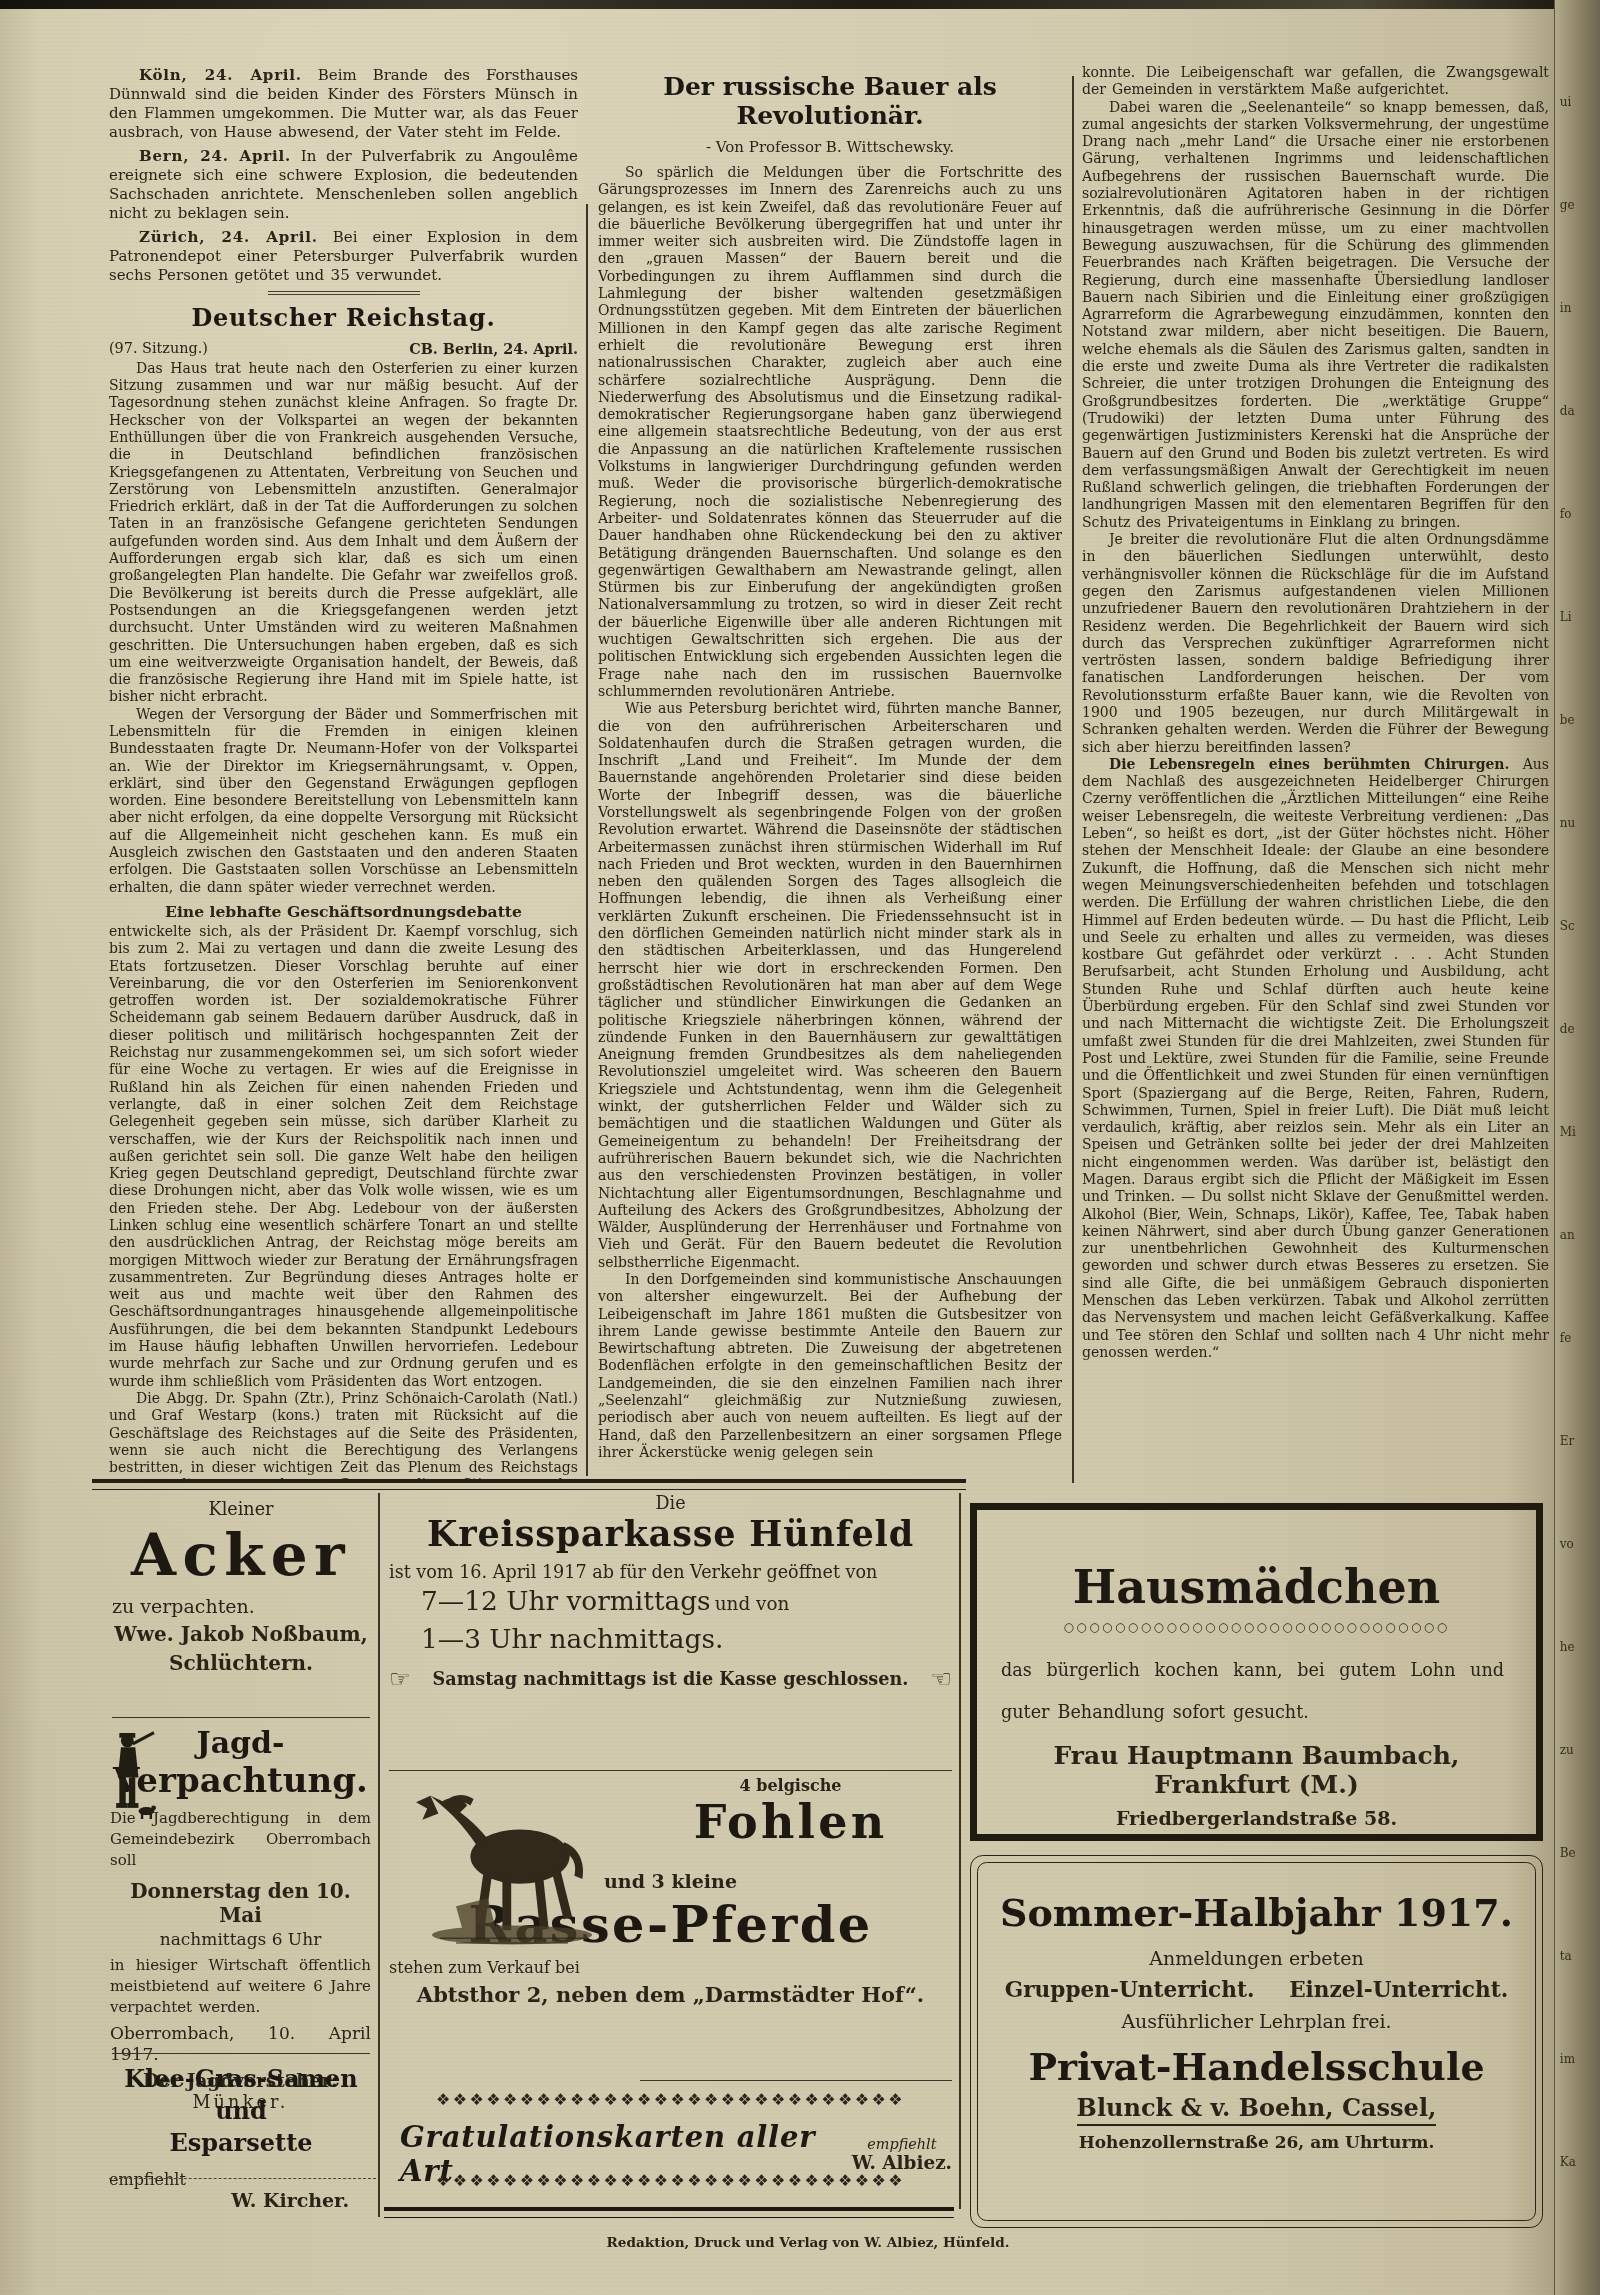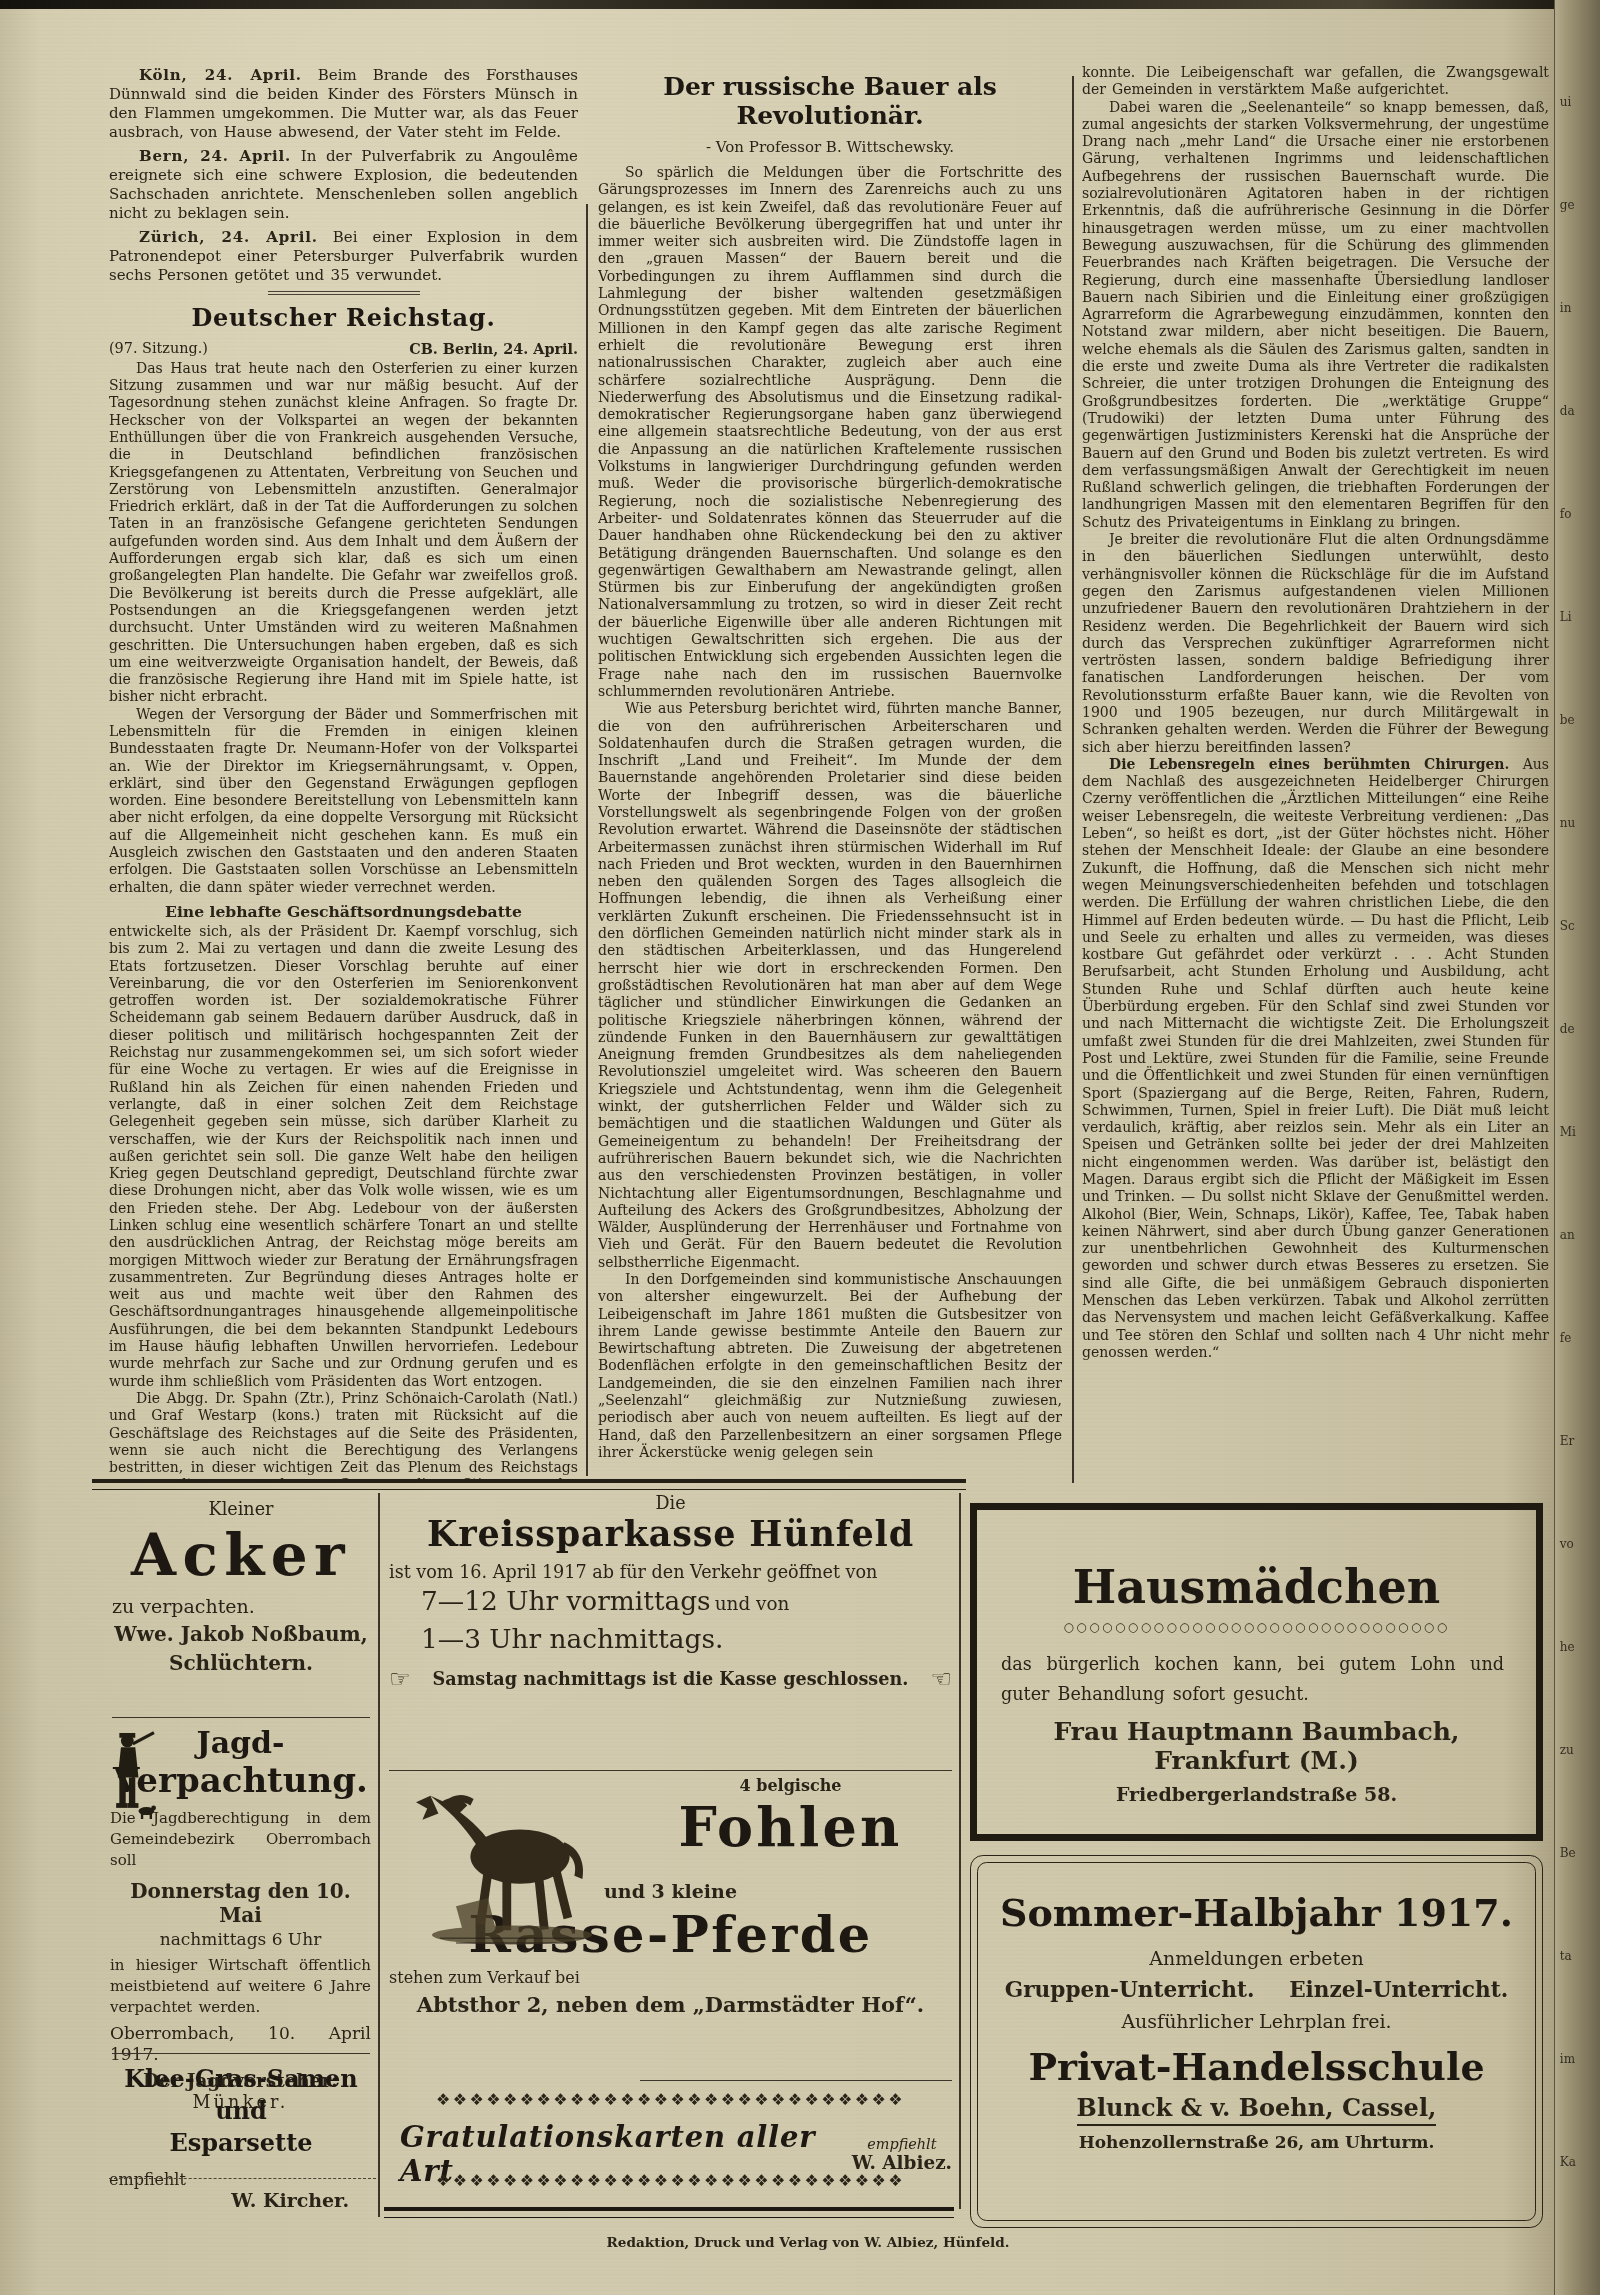--- a/index.html
+++ b/index.html
@@ -44,36 +44,36 @@
   .jagd-date{font-size:20px;font-weight:bold;margin:8px 0 1.6px 0;}
   .jagd-time{font-size:17px;margin:0 0 6.4px 0;}
   .klee-t{font-size:24px;font-weight:bold;margin:0;line-height:32px;color:#1d1812;}
   .spk-title{font-size:35px;font-weight:bold;margin:0;letter-spacing:0.8px;color:#1d1812;}
   .spk-line{font-size:17.6px;margin:8px 0 3.2px 0;text-align:left;}
   .spk-time{font-size:26.4px;font-weight:normal;}
   .spk-und{font-size:18.4px;font-weight:normal;}
   .spk-note{font-size:17.6px;font-weight:bold;display:flex;align-items:center;justify-content:space-between;margin-top:11.2px;}
   .hand{font-family:"DejaVu Sans",sans-serif;font-size:24px;}
   .fohlen-n{font-size:16px;font-weight:bold;margin:0;}
-  .fohlen-t{font-size:54px;font-weight:bold;margin:0;letter-spacing:3.2px;color:#1d1812;}
+  .fohlen-t{font-size:46px;font-weight:bold;margin:0;letter-spacing:3.2px;color:#1d1812;}
   .pferde-mid{font-size:19px;font-weight:bold;margin:8px 0 0 0;}
   .pferde-t{font-size:51px;font-weight:bold;letter-spacing:2.4px;margin:1.6px 0 0 0;color:#1d1812;}
   .pferde-line{font-size:16px;margin:4.8px 0 0 0;text-align:left;}
   .hess{font-size:30px;font-weight:bold;margin:3.2px 0 0 0;}
   .hess-addr{font-size:21px;font-weight:bold;margin:4.8px 0 0 0;}
   .orn{font-family:"DejaVu Sans",sans-serif;font-size:16px;letter-spacing:2.4px;color:#2a2418;
     white-space:nowrap;overflow:hidden;text-align:center;}
   .grat-row{display:flex;align-items:center;}
   .grat-big{font-size:29px;font-weight:bold;font-style:italic;flex:1;letter-spacing:0.8px;color:#1d1812;}
   .grat-sm1{font-size:14.4px;font-style:italic;margin:0;}
   .grat-sm2{font-size:18.4px;font-weight:bold;margin:0;}
   .haus-box{border:7.2px solid #1f1a12;box-sizing:border-box;padding:37px 24px;}
   .haus-title{font-size:46px;font-weight:bold;margin:12.8px 0 6.4px 0;color:#1d1812;}
   .haus-orn{font-family:"DejaVu Sans",sans-serif;font-size:12px;letter-spacing:2.4px;margin:0 0 14.4px 0;}
-  .haus-body{font-size:17.6px;line-height:30px;text-align:justify;margin:0 8px 8px 0;word-spacing:2.4px;}
+  .haus-body{font-size:17.6px;line-height:42px;text-align:justify;margin:0 8px 8px 0;word-spacing:2.4px;}
   .haus-name{font-size:25px;font-weight:bold;margin:6.4px 0 0 0;}
   .haus-addr{font-size:19px;font-weight:bold;margin:8px 0 0 0;}
   .schule-box{border:1.6px solid #2a2418;border-radius:12.8px;box-sizing:border-box;}
   .schule-inner{position:absolute;left:5.6px;top:5.6px;right:5.6px;bottom:5.6px;border:1.6px solid #2a2418;border-radius:9.6px;padding:19px 16px;box-sizing:border-box;}
   .schule-t{font-size:38px;font-weight:bold;margin:8px 0 12.8px 0;color:#1d1812;}
   .schule-l1{font-size:19px;margin:4.8px 0;}
   .schule-row{display:flex;justify-content:space-between;font-size:21.6px;font-weight:bold;padding:3.2px 11.2px;}
   .schule-t2{font-size:38px;font-weight:bold;margin:11.2px 0 4.8px 0;color:#1d1812;}
   .schule-name{font-size:24px;font-weight:bold;margin:3.2px 0 0 0;}
   .schule-name span{border-bottom:2.4px solid #2a2418;padding-bottom:1.6px;}

